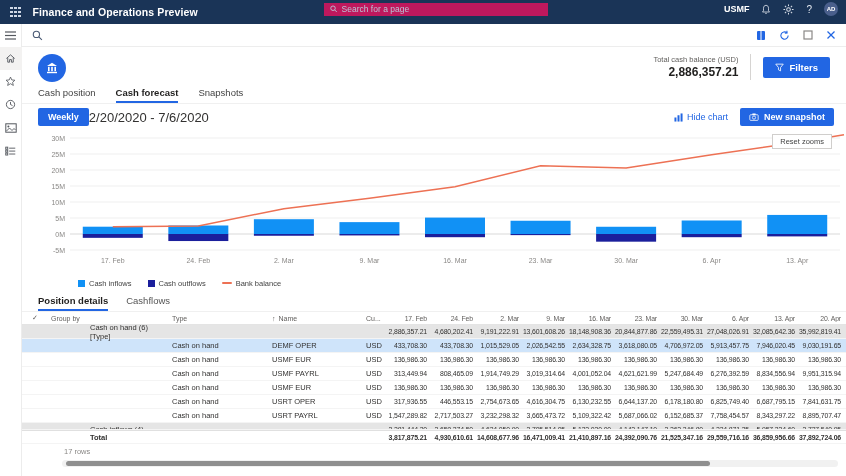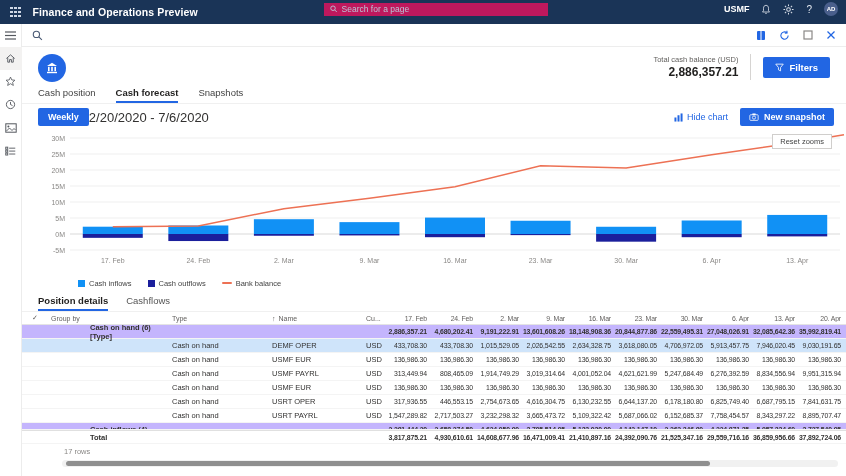--- a/index.html
+++ b/index.html
@@ -91,21 +91,21 @@
   .trow, .thead { display:flex; align-items:center; height:14px; }
   .thead { color:#605e5c; border-bottom:1px solid #e4e4e4; border-top:1px solid #f0f0f0; font-size:7px; }
   .trow { border-bottom:1px solid #f4f4f4; cursor:pointer; }
   .c0 { width:26px; text-align:center; flex:0 0 auto; }
   .c1 { width:116px; padding-left:3px; flex:0 0 auto; }
   .c2 { width:100px; padding-left:8px; flex:0 0 auto; }
   .c3 { width:96px; padding-left:8px; flex:0 0 auto; }
   .c4 { width:24px; padding-left:6px; flex:0 0 auto; }
   .cn { width:46px; text-align:right; padding-right:3px; flex:0 0 auto; font-size:6.9px;
     letter-spacing:-0.15px; white-space:nowrap; overflow:hidden; }
-  .group-row { background:#c4b5fd; font-weight:700; }
+  .group-row { background:#e5e5e5; font-weight:400; }
   .group-row .c1 { padding-left:42px; }
   .total-row { font-weight:700; border-top:1px solid #e0e0e0; background:#fff; }
   .total-row .c1 { padding-left:42px; }
   .selected-row { background:#CFE4FA; }
   .clipped { height:7px; overflow:hidden; align-items:flex-start; }
   .clipped > div { line-height:13px; }
   .rows-count { font-size:7.5px; color:#8a8886; padding:3px 0 2px 42px; }
   .sort-arrow { color:#605e5c; margin-right:3px; }
 
   

